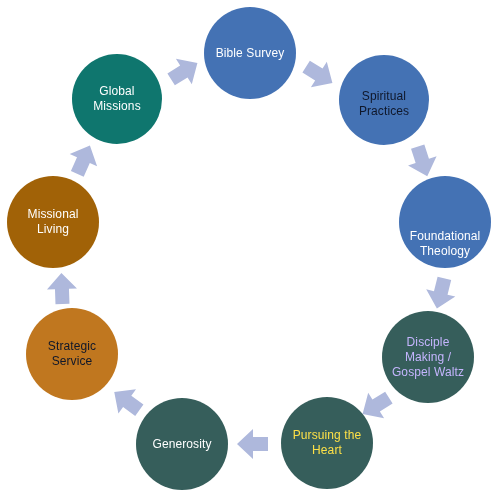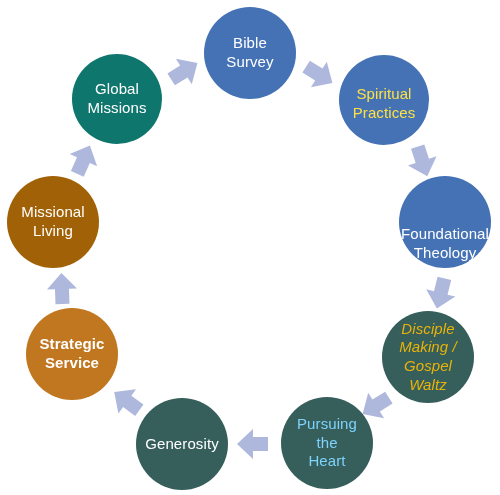--- a/index.html
+++ b/index.html
@@ -29,21 +29,21 @@
     border-radius: 50%;
     display: flex;
     align-items: center;
     justify-content: center;
     text-align: center;
     box-sizing: border-box;
   }
   .node-label {
     color: #ffffff;
     font-family: "Liberation Sans", sans-serif;
-    font-size: 15px;
+    font-size: 12px;
     line-height: 1.25;
     letter-spacing: 0.1px;
     padding: 0 6px;
     white-space: pre-line;
     font-weight: 400;
   }
 </style>
 </head>
 <body>
 
@@ -61,41 +61,41 @@
         <polygon points="-14,-7 1,-7 1,-15 17,0 1,15 1,7 -14,7" fill="#AEB8DC" transform="translate(62,290) rotate(268)"></polygon>
         <polygon points="-14,-7 1,-7 1,-15 17,0 1,15 1,7 -14,7" fill="#AEB8DC" transform="translate(83,161) rotate(294)"></polygon>
       </g>
   </svg>
 
   <div id="node-layer">
       <div class="node" style="left: 204px; top: 7px; width: 92px; height: 92px; background: rgb(68, 114, 180);">
         <span class="node-label" style="color: rgb(255, 255, 255);">Bible Survey</span>
       </div>
       <div class="node" style="left: 339px; top: 55px; width: 90px; height: 90px; background: rgb(68, 114, 180);">
-        <span class="node-label" style="color: #fde047; margin-top: 8px;">Spiritual
+        <span class="node-label" style="color: #0f172a; margin-top: 8px;">Spiritual
 Practices</span>
       </div>
       <div class="node" style="left: 399px; top: 176px; width: 92px; height: 92px; background: rgb(68, 114, 180);">
         <span class="node-label" style="color: rgb(255, 255, 255); margin-top: 44px;">Foundational
 Theology</span>
       </div>
       <div class="node" style="left: 382px; top: 311px; width: 92px; height: 92px; background: rgb(54, 94, 91);">
-        <span class="node-label" style="color: #eab308; font-style: italic;">Disciple
+        <span class="node-label" style="color: #c4b5fd;">Disciple
 Making /
 Gospel Waltz</span>
       </div>
       <div class="node" style="left: 281px; top: 397px; width: 92px; height: 92px; background: rgb(54, 94, 91);">
-        <span class="node-label" style="color: #7dd3fc;">Pursuing the
+        <span class="node-label" style="color: #fde047;">Pursuing the
 Heart</span>
       </div>
       <div class="node" style="left: 136px; top: 398px; width: 92px; height: 92px; background: rgb(54, 94, 91);">
         <span class="node-label" style="color: rgb(255, 255, 255);">Generosity</span>
       </div>
       <div class="node" style="left: 26px; top: 308px; width: 92px; height: 92px; background: rgb(192, 119, 31);">
-        <span class="node-label" style="color: #ffffff; font-weight: bold;">Strategic
+        <span class="node-label" style="color: #0f172a;">Strategic
 Service</span>
       </div>
       <div class="node" style="left: 7px; top: 176px; width: 92px; height: 92px; background: #a16207;">
         <span class="node-label" style="color: rgb(255, 255, 255);">Missional
 Living</span>
       </div>
       <div class="node" style="left: 72px; top: 54px; width: 90px; height: 90px; background: #0f766e;">
         <span class="node-label" style="color: rgb(255, 255, 255);">Global
 Missions</span>
       </div>

